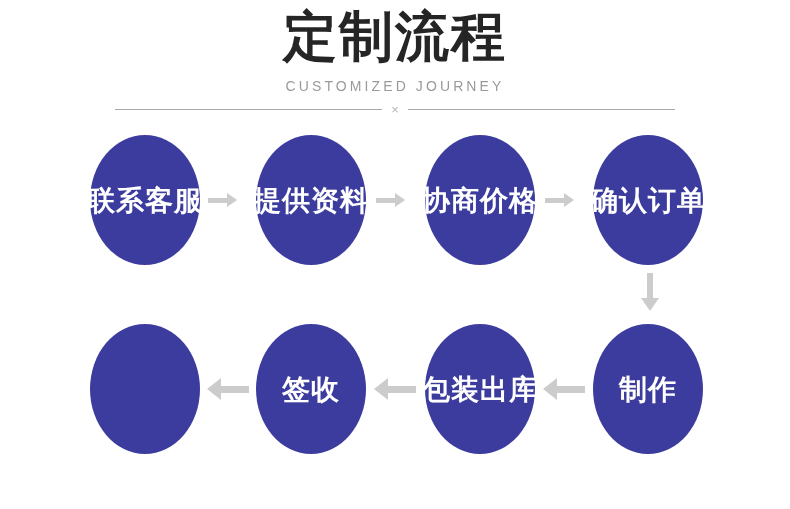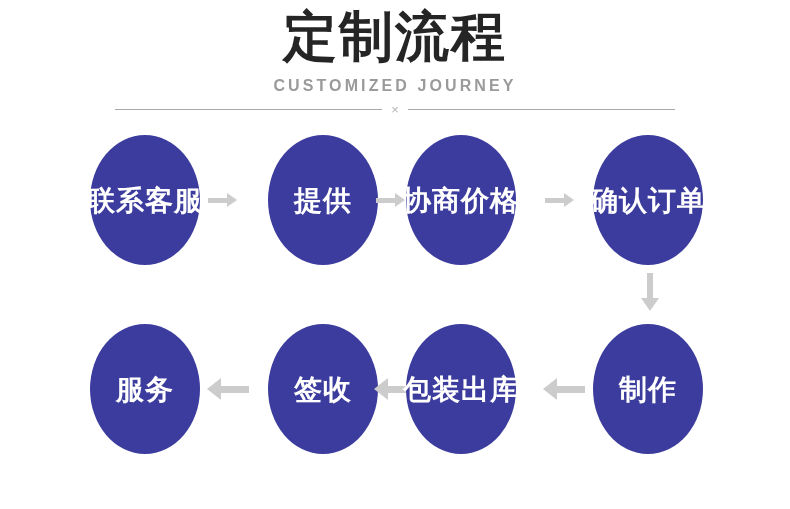--- a/index.html
+++ b/index.html
@@ -34,23 +34,23 @@
     font-weight: bold;
     color: #252525;
     letter-spacing: 2px;
   }
   #page-subtitle {
     position: absolute;
     left: 0;
     top: 76px;
     width: 790px;
     text-align: center;
-    font-size: 16px;
+    font-size: 14px;
     line-height: 20px;
-    font-weight: bold;
+    font-weight: normal;
     color: #9a9a9a;
     letter-spacing: 3.1px;
   }
   #divider {
     position: absolute;
     left: 115px;
     top: 100px;
     width: 560px;
     height: 18px;
     display: flex;
@@ -98,22 +98,22 @@
     color: #ffffff;
     font-size: 28px;
     line-height: 33px;
     font-weight: bold;
     letter-spacing: 1px;
     white-space: nowrap;
   }
 
   
   .node.c1 { left: 90px; }
-  .node.c2 { left: 268px; }
-  .node.c3 { left: 406px; }
+  .node.c2 { left: 256px; }
+  .node.c3 { left: 425px; }
   .node.c4 { left: 593px; }
 
   
   .arrow-h {
     position: absolute;
     height: 26px;
     display: flex;
     align-items: center;
   }
   .arrow-h .stem {
@@ -194,20 +194,21 @@
     <span class="line">客服</span>
   </div>
 
   <div id="arrow-top-1" class="arrow-h arrow-right small">
     <span class="stem"></span>
     <span class="head"></span>
   </div>
 
   <div class="node c2">
     <span class="line">提供</span>
+    <span class="line">资料</span>
   </div>
 
   <div id="arrow-top-2" class="arrow-h arrow-right small">
     <span class="stem"></span>
     <span class="head"></span>
   </div>
 
   <div class="node c3">
     <span class="line">协商</span>
     <span class="line">价格</span>
@@ -226,21 +227,20 @@
 </div>
 
 <div id="arrow-down">
   <span class="stem"></span>
   <span class="head"></span>
 </div>
 
 <div id="flow-row-bottom" class="flow-row">
 
   <div class="node c1">
-    <span class="line">服务</span>
   </div>
 
   <div id="arrow-bot-1" class="arrow-h arrow-left large">
     <span class="head"></span>
     <span class="stem"></span>
   </div>
 
   <div class="node c2">
     <span class="line">签收</span>
   </div>

